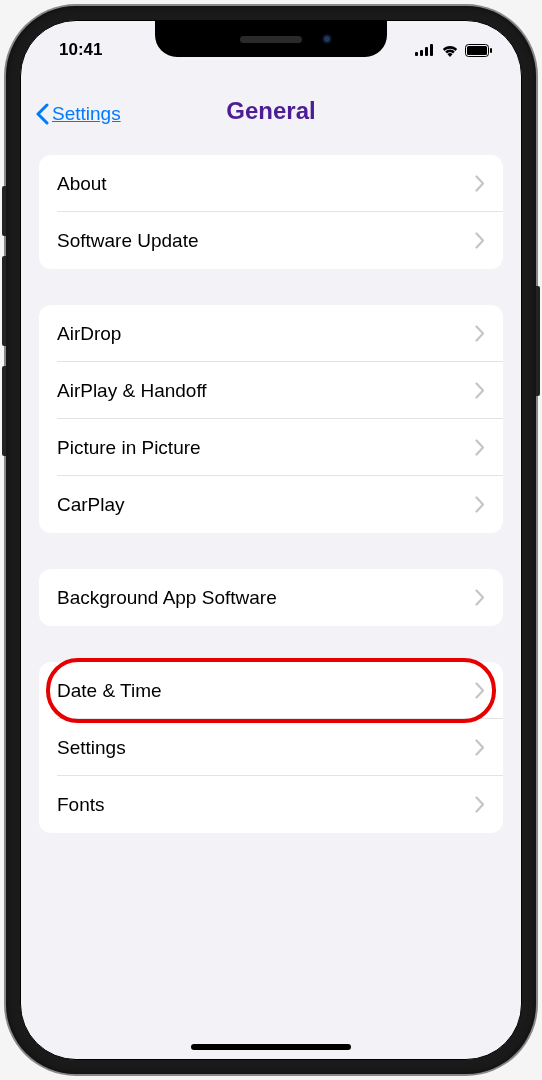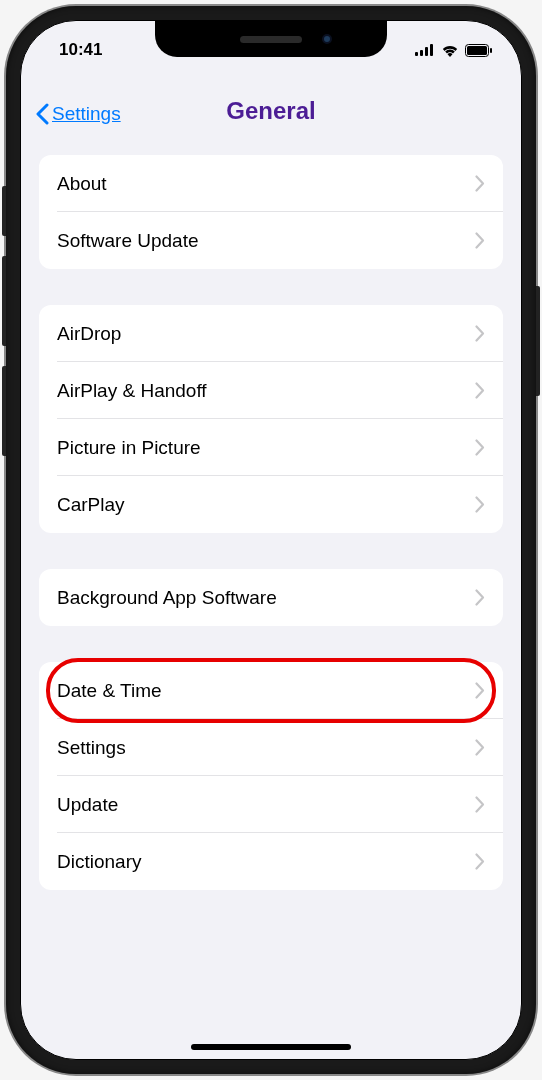--- a/index.html
+++ b/index.html
@@ -312,29 +312,21 @@
           </div>
           <div class="row">
             <span>Settings</span>
             <span class="chevron">
               <svg width="10" height="17" viewBox="0 0 10 17">
                 <path d="M1.5 1.5 L8 8.5 L1.5 15.5" stroke="#c5c5c7" stroke-width="2.2" fill="none" stroke-linecap="round" stroke-linejoin="round"></path>
               </svg>
             </span>
           </div>
           <div class="row">
-            <span>Update</span>
-            <span class="chevron">
-              <svg width="10" height="17" viewBox="0 0 10 17">
-                <path d="M1.5 1.5 L8 8.5 L1.5 15.5" stroke="#c5c5c7" stroke-width="2.2" fill="none" stroke-linecap="round" stroke-linejoin="round"></path>
-              </svg>
-            </span>
-          </div>
-          <div class="row">
-            <span>Dictionary</span>
+            <span>Fonts</span>
             <span class="chevron">
               <svg width="10" height="17" viewBox="0 0 10 17">
                 <path d="M1.5 1.5 L8 8.5 L1.5 15.5" stroke="#c5c5c7" stroke-width="2.2" fill="none" stroke-linecap="round" stroke-linejoin="round"></path>
               </svg>
             </span>
           </div>
         </div>
       </div>
 
     <div class="home-indicator"></div>

